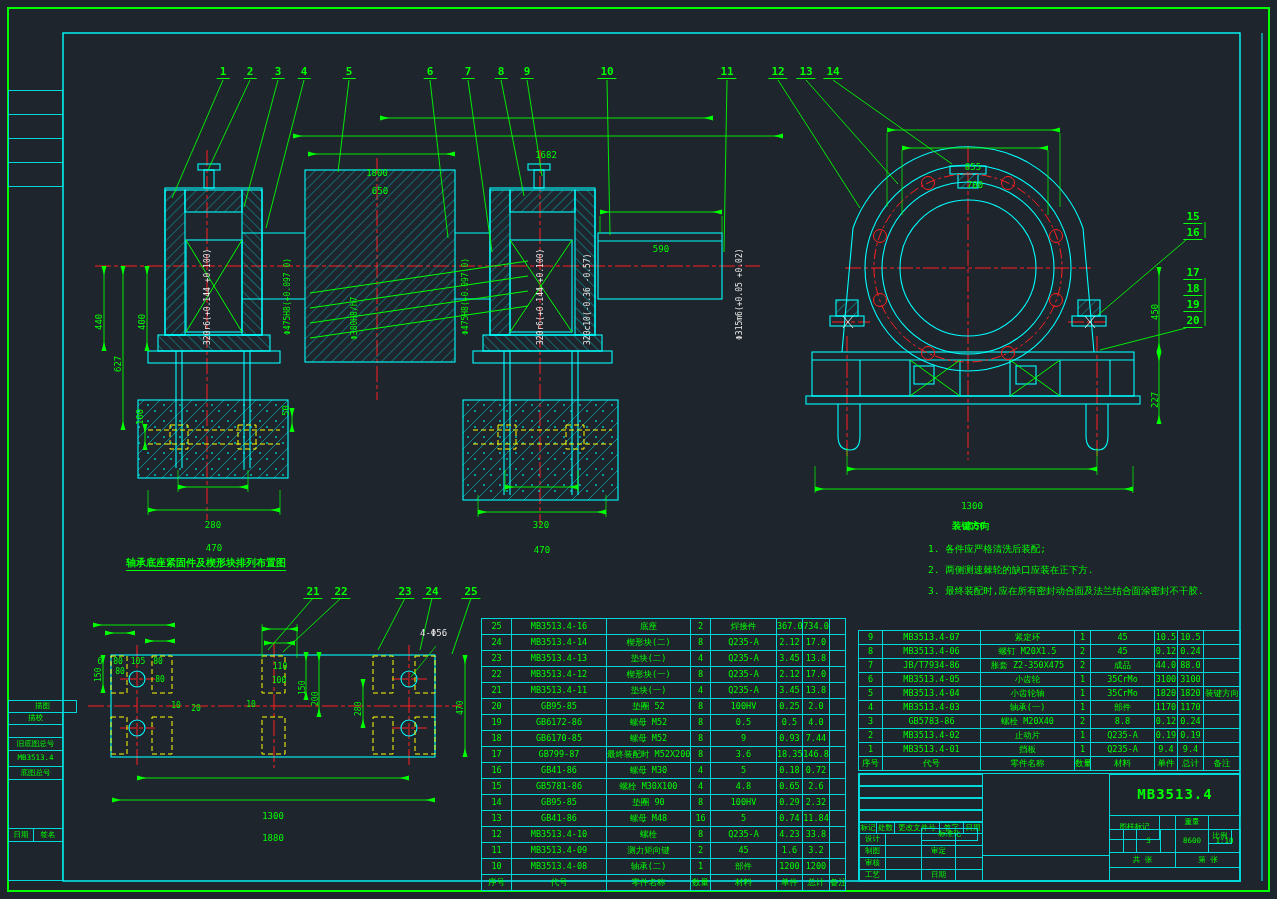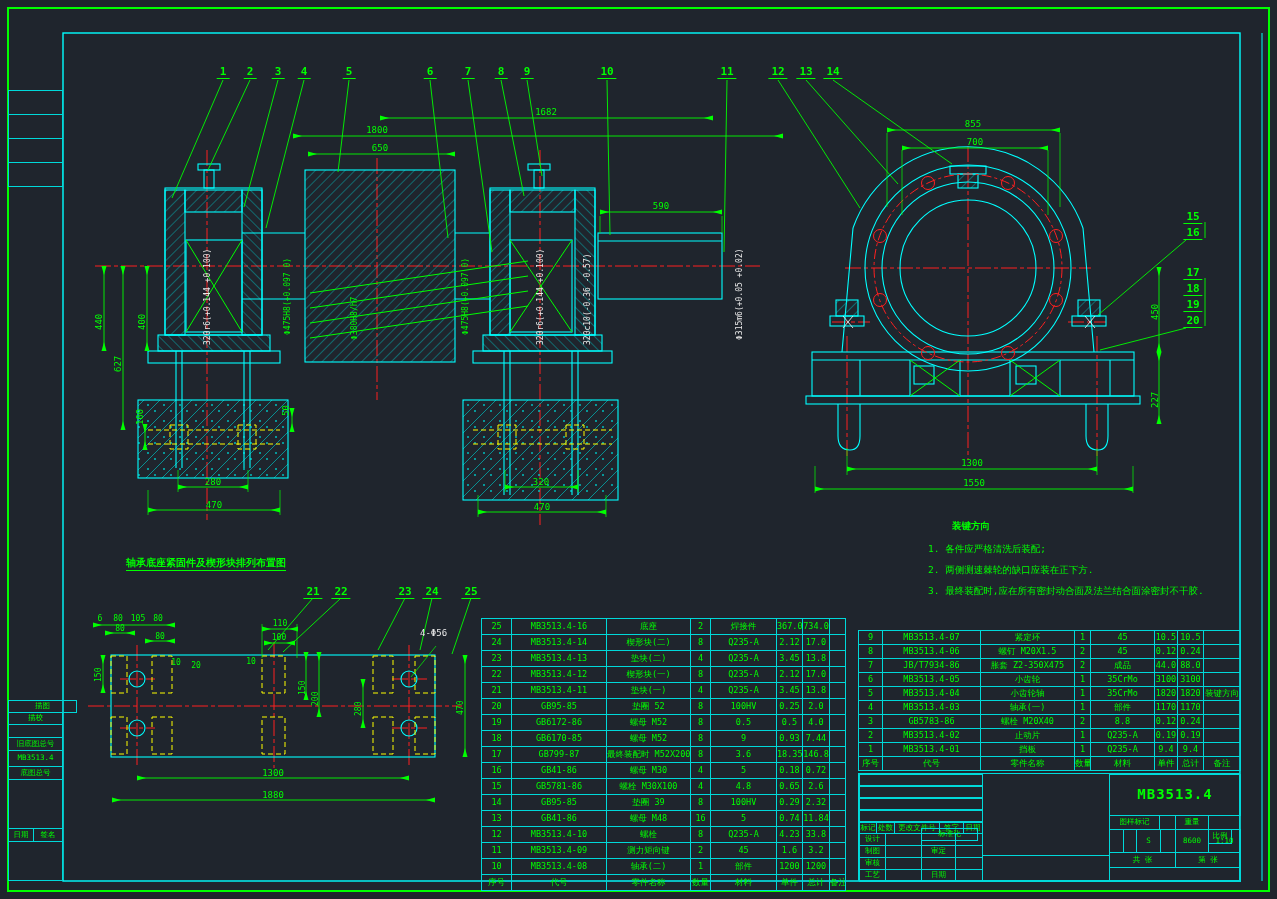--- a/index.html
+++ b/index.html
@@ -1,20 +1,20 @@
 <!DOCTYPE html>
 <html><head>
 <meta charset="utf-8">
 <style>
   html,body{margin:0;padding:0;background:#14181d;}
   #page{position:relative;width:1277px;height:899px;background:#1f252d;overflow:hidden;
         font-family:"DejaVu Sans Mono","DejaVu Sans",sans-serif;}
   svg{position:absolute;left:0;top:0;}
   .t{position:absolute;color:#00ff00;font-size:9px;line-height:10px;white-space:nowrap;}
-  .c{transform:translateX(-50%);}
+  .c{transform:translateX(-50%);margin-top:43px;}
   .rot{transform:rotate(-90deg);transform-origin:0 0;}
   .w{color:#e9e9e9;}
   .small{font-size:8px;}
   .bal{position:absolute;color:#00ff00;font-size:11px;font-weight:bold;line-height:13px;
        border-bottom:1px solid #00ff00;padding:0 3px;transform:translateX(-50%);}
   .note{position:absolute;color:#00ff00;font-size:9.5px;white-space:nowrap;}
   .caption{position:absolute;color:#00ff00;font-size:10px;font-weight:bold;
            border-bottom:1px solid #00ff00;white-space:nowrap;}
   table.bom{position:absolute;border-collapse:collapse;table-layout:fixed;}
   table.bom td{border:1px solid #00d9d9;color:#00ff00;font-size:8.5px;line-height:1;
@@ -463,21 +463,21 @@
       <td>螺栓 M30X100</td>
       <td>4</td>
       <td>4.8</td>
       <td>0.65</td>
       <td>2.6</td>
       <td></td>
     </tr>
         <tr>
       <td>14</td>
       <td>GB95-85</td>
-      <td>垫圈 39</td>
+      <td>垫圈 90</td>
       <td>8</td>
       <td>100HV</td>
       <td>0.29</td>
       <td>2.32</td>
       <td></td>
     </tr>
         <tr>
       <td>13</td>
       <td>GB41-86</td>
       <td>螺母 M48</td>
@@ -676,21 +676,21 @@
   <div class="cell" style="left:62px;top:83px;width:35px;height:13px"></div>
   <div class="cell" style="left:96px;top:83px;width:28px;height:13px"></div>
   <div class="cell" style="left:0;top:95px;width:27px;height:13px">工艺</div>
   <div class="cell" style="left:26px;top:95px;width:37px;height:13px"></div>
   <div class="cell" style="left:62px;top:95px;width:35px;height:13px">日期</div>
   <div class="cell" style="left:96px;top:95px;width:28px;height:13px"></div>
 
   <div class="cell" style="left:123px;top:81px;width:128px;height:27px"></div>
 
   <div class="cell mid" style="left:250px;top:0;width:132px;height:42px">MB3513.4</div>
-  <div class="cell" style="left:250px;top:41px;width:51px;height:15px">图样标记</div>
+  <div class="cell" style="left:250px;top:41px;width:51px;height:25px">图样标记</div>
   <div class="cell" style="left:300px;top:41px;width:17px;height:15px"></div>
   <div class="cell" style="left:316px;top:41px;width:34px;height:15px">重量</div>
   <div class="cell" style="left:349px;top:55px;width:24px;height:15px">比例</div>
   <div class="cell" style="left:250px;top:55px;width:15px;height:24px"></div>
   <div class="cell" style="left:264px;top:55px;width:14px;height:24px"></div>
   <div class="cell" style="left:277px;top:55px;width:25px;height:24px">S</div>
   <div class="cell" style="left:301px;top:55px;width:16px;height:24px"></div>
   <div class="cell" style="left:316px;top:55px;width:34px;height:24px">8600</div>
   <div class="cell" style="left:349px;top:55px;width:33px;height:24px">1:10</div>
   <div class="cell" style="left:250px;top:78px;width:67px;height:16px">共 张</div>

